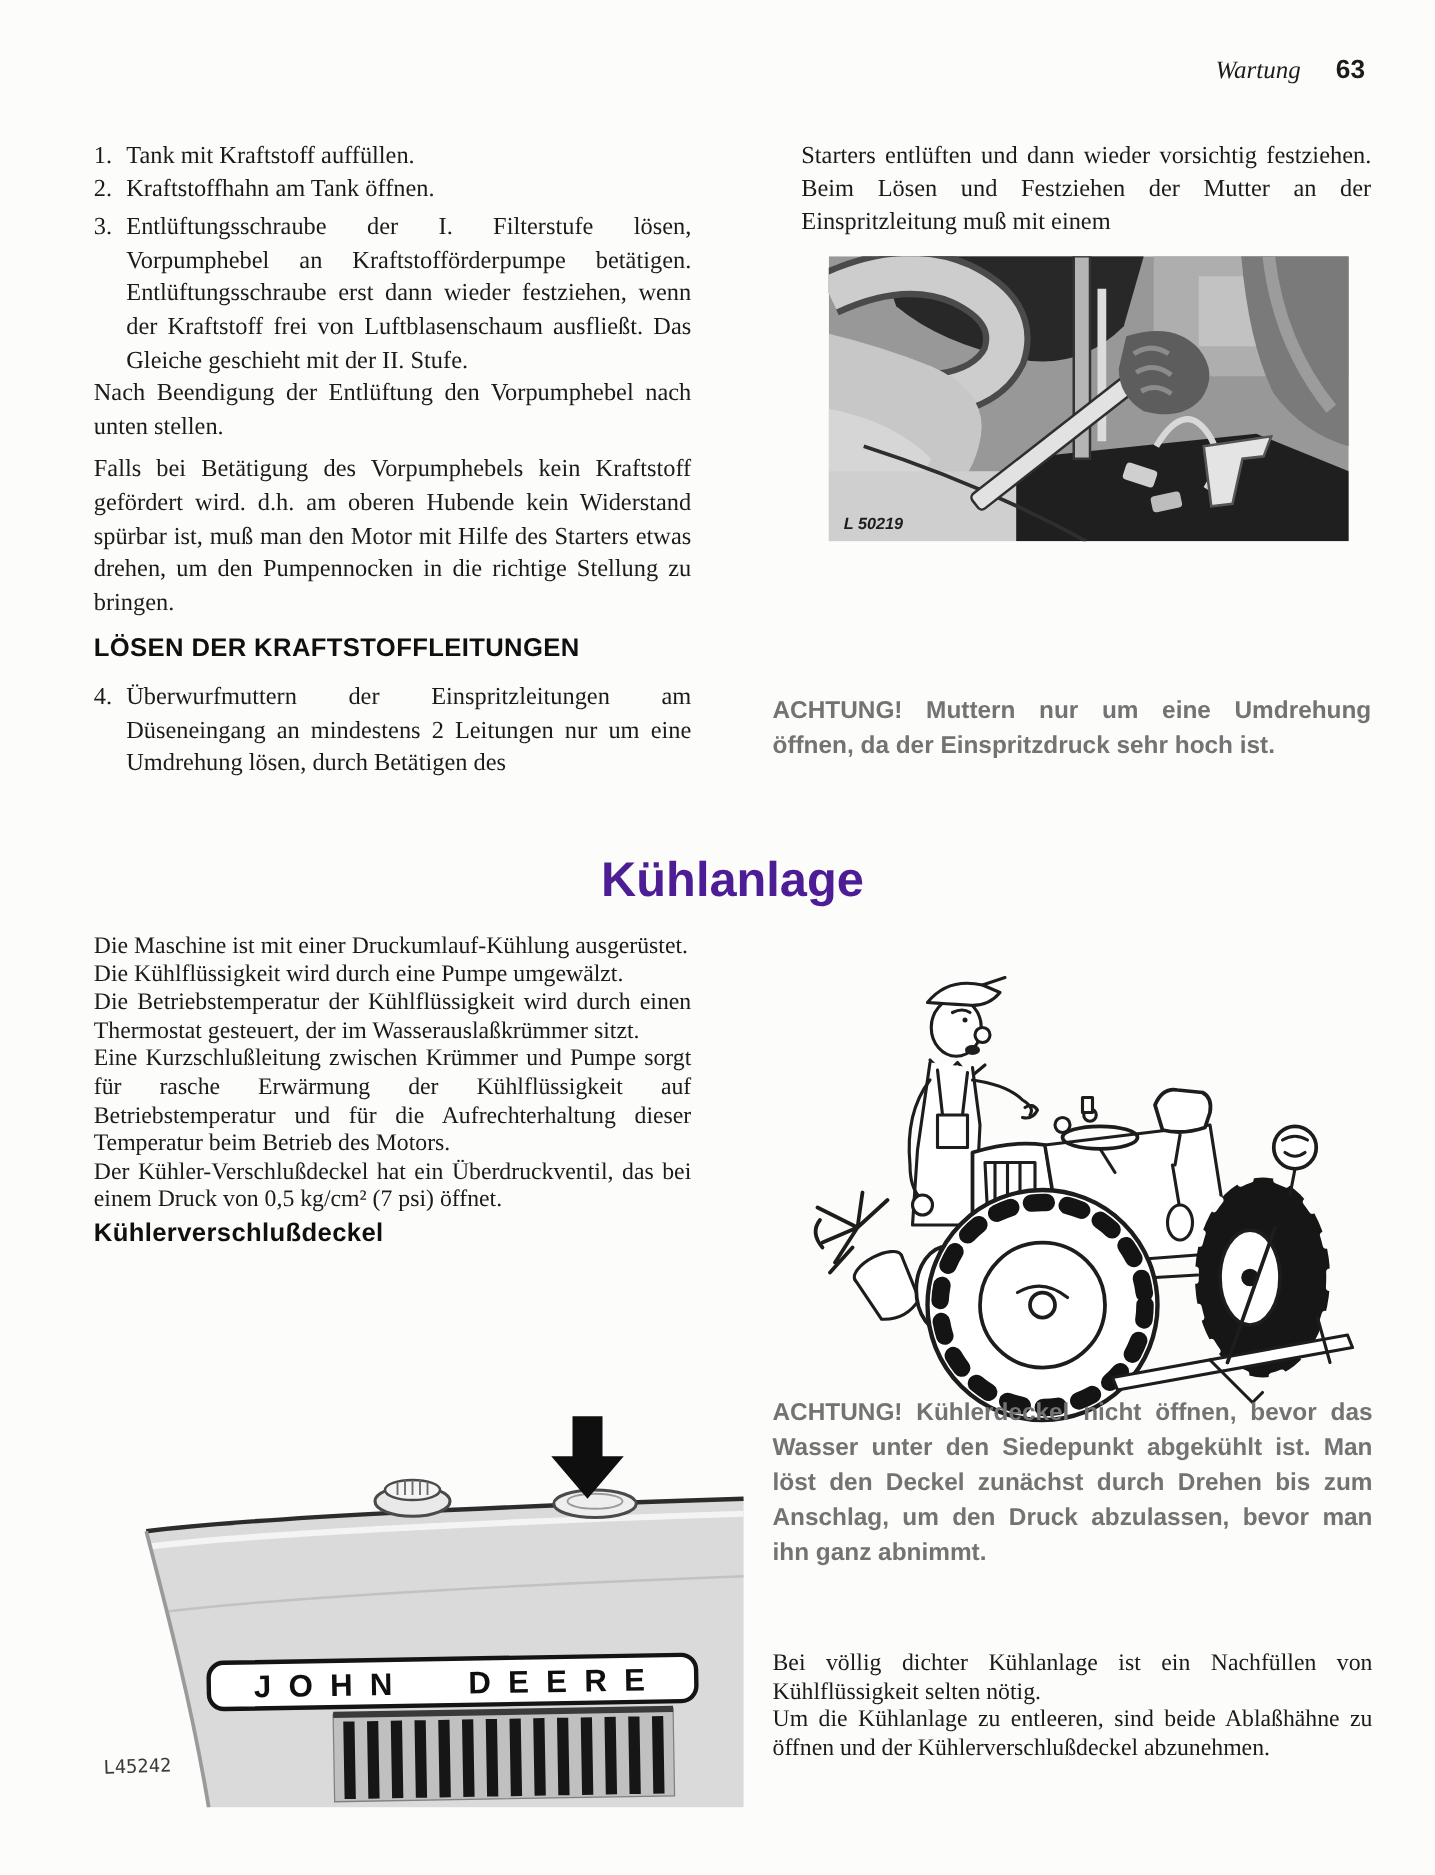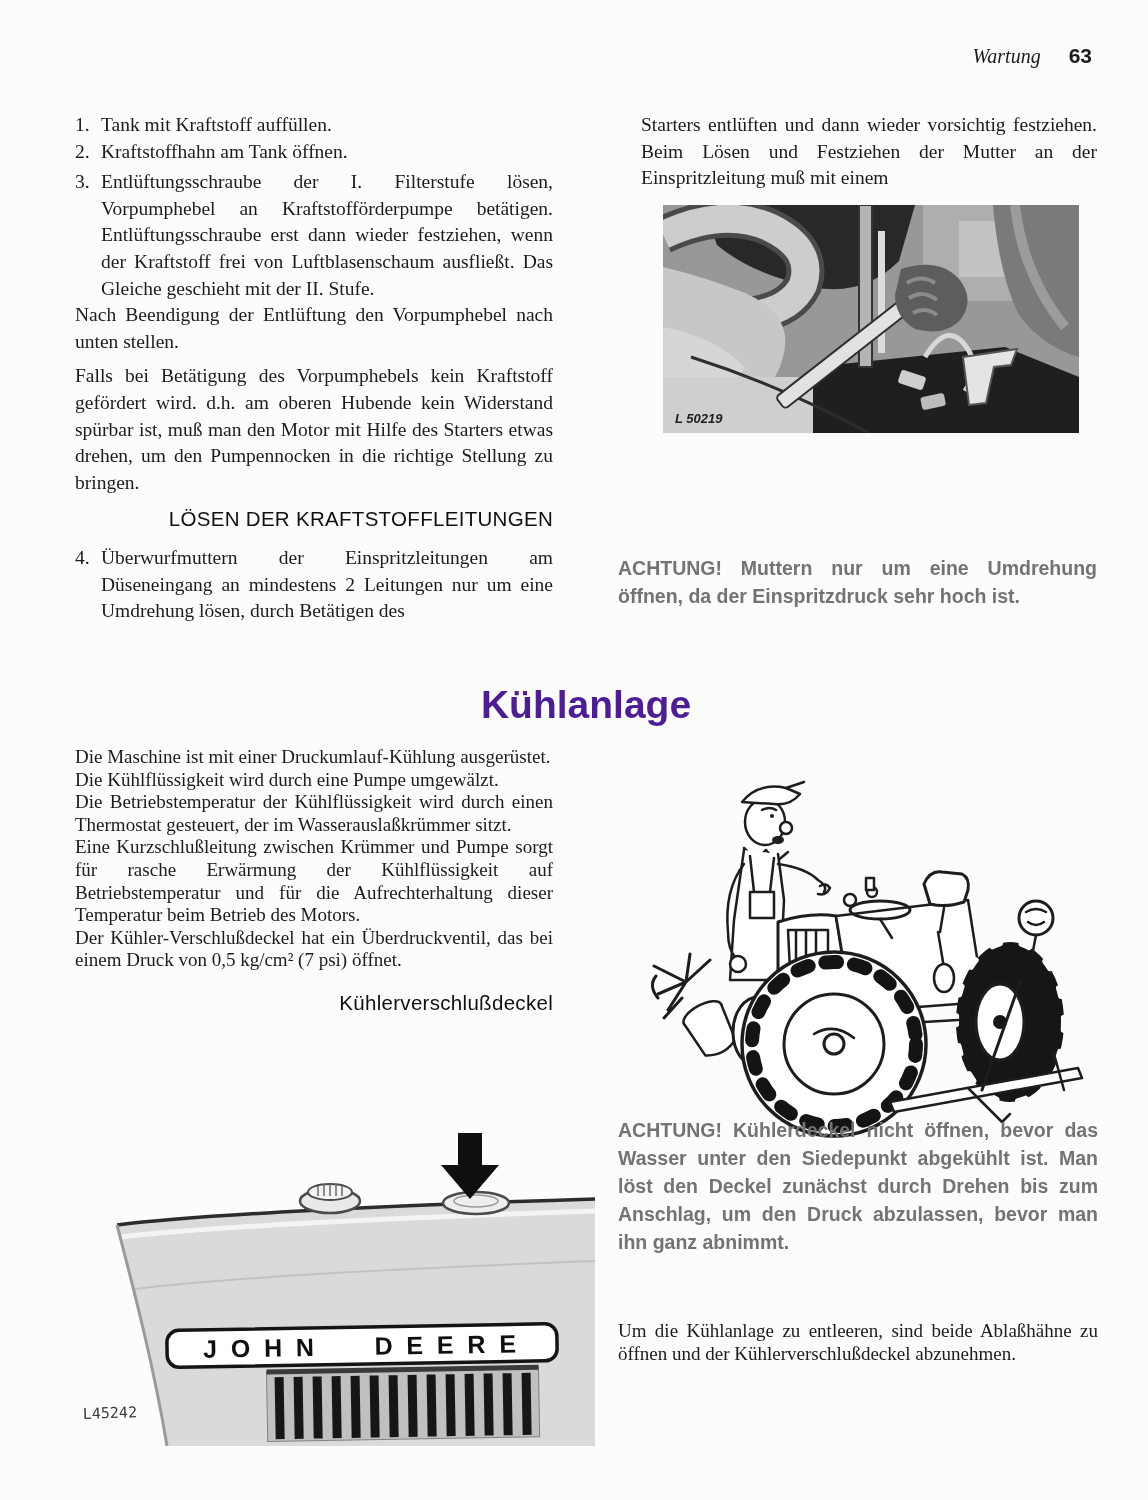--- a/index.html
+++ b/index.html
@@ -4,42 +4,42 @@
 <style>
   html,body{margin:0;padding:0;background:#ffffff;}
   #page{position:relative;width:1148px;height:1500px;background:#fcfcfa;overflow:hidden;
         font-family:"Liberation Serif",serif;color:#1b1b1b;}
   .serif{font-family:"Liberation Serif",serif;font-size:19.5px;line-height:26.6px;
          color:#1b1b1b;text-align:justify;}
   .tight{font-size:19px;line-height:22.6px;}
   .para{margin:0;}
   .warn{font-family:"Liberation Sans",sans-serif;font-weight:700;font-size:19.5px;
         line-height:28px;color:#737373;text-align:justify;}
-  .sans-head{font-family:"Liberation Sans",sans-serif;font-weight:400;font-size:20.5px;
-             color:#101010;margin:0;letter-spacing:.3px;text-align:right;}
+  .sans-head{font-family:"Liberation Sans",sans-serif;font-weight:700;font-size:20.5px;
+             color:#101010;margin:0;letter-spacing:.3px;text-align:left;}
   .item{padding-left:26px;}
   .item .num{float:left;margin-left:-26px;width:26px;}
   
   #header{position:absolute;top:44px;right:56px;display:flex;align-items:baseline;gap:28px;}
   #header .htitle{font-style:italic;font-size:20px;}
   #header .hnum{font-family:"Liberation Sans",sans-serif;font-weight:700;font-size:21px;}
   #left-top{position:absolute;left:75px;top:112px;width:478px;}
   #right-top{position:absolute;left:641px;top:112px;width:456px;}
   #photo-fig{position:absolute;left:663px;top:205px;width:416px;height:228px;}
   #right-mid{position:absolute;left:643px;top:438px;width:454px;}
   #warn1{position:absolute;left:618px;top:554px;width:479px;}
   #cool-title{position:absolute;left:75px;top:683px;width:1022px;margin:0;text-align:center;
               font-family:"Liberation Sans",sans-serif;font-weight:700;font-size:39px;color:#4c1d95;}
   #cool-left{position:absolute;left:75px;top:746px;width:478px;}
   #tractor-fig{position:absolute;left:638px;top:770px;width:472px;height:398px;}
   #hood-fig{position:absolute;left:75px;top:1129px;width:520px;height:317px;}
   #warn2{position:absolute;left:618px;top:1116px;width:480px;}
   #cool-right-b{position:absolute;left:618px;top:1320px;width:480px;}
   .mt4{margin-top:4px;} .mt8{margin-top:8px;} .mt10{margin-top:10px;}
-  .mt12{margin-top:12px;} .mt16{margin-top:20px;}
+  .mt12{margin-top:12px;} .mt16{margin-top:4px;}
   svg{display:block;}
 </style>
 </head>
 <body>
 
 <div id="page">
 
   <div id="header">
     <span class="htitle">Wartung</span>
     <span class="hnum">63</span>
@@ -243,16 +243,17 @@
             <rect x="447" y="246" width="9" height="62"></rect>
         </g>
       </g>
       <text x="8" y="290" font-family="DejaVu Sans Mono, monospace" font-size="15" fill="#3a3a3a" transform="rotate(-2 8 290)">L45242</text>
     </svg>
   </div>
 
   <div id="warn2" class="warn">ACHTUNG! Kühlerdeckel nicht öffnen, bevor das Wasser unter den Siedepunkt abgekühlt ist. Man löst den Deckel zunächst durch Drehen bis zum Anschlag, um den Druck abzulassen, bevor man ihn ganz abnimmt.</div>
 
   <div id="cool-right-b" class="serif tight">
+    <p class="para">Bei völlig dichter Kühlanlage ist ein Nachfüllen von Kühlflüssigkeit selten nötig.</p>
     <p class="para">Um die Kühlanlage zu entleeren, sind beide Ablaßhähne zu öffnen und der Kühlerverschlußdeckel abzunehmen.</p>
   </div>
 
 </div>
 
 </body></html>

